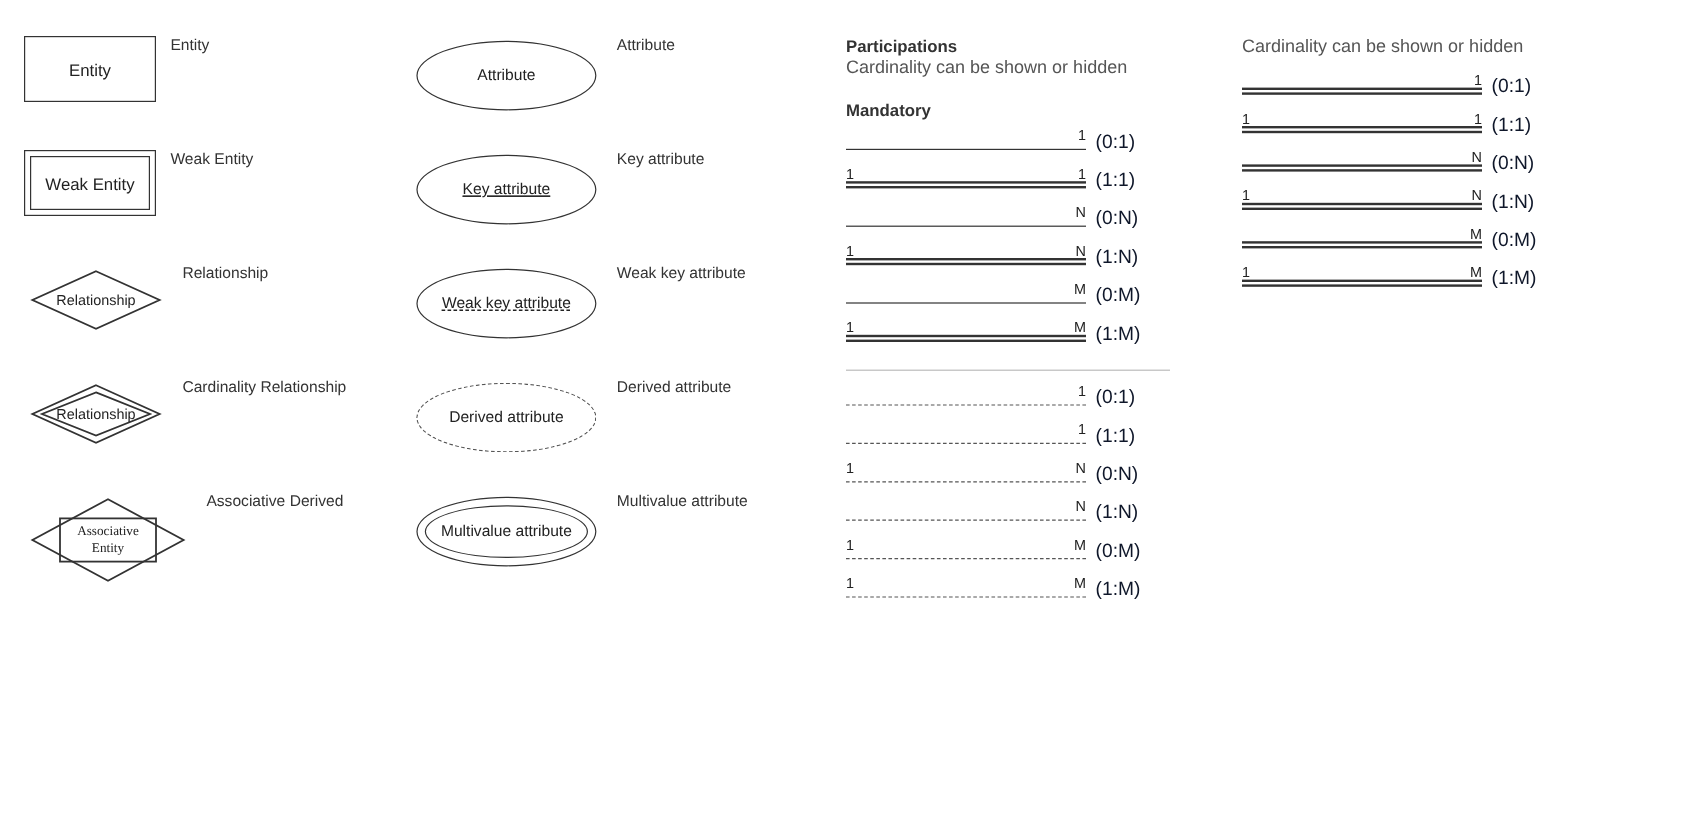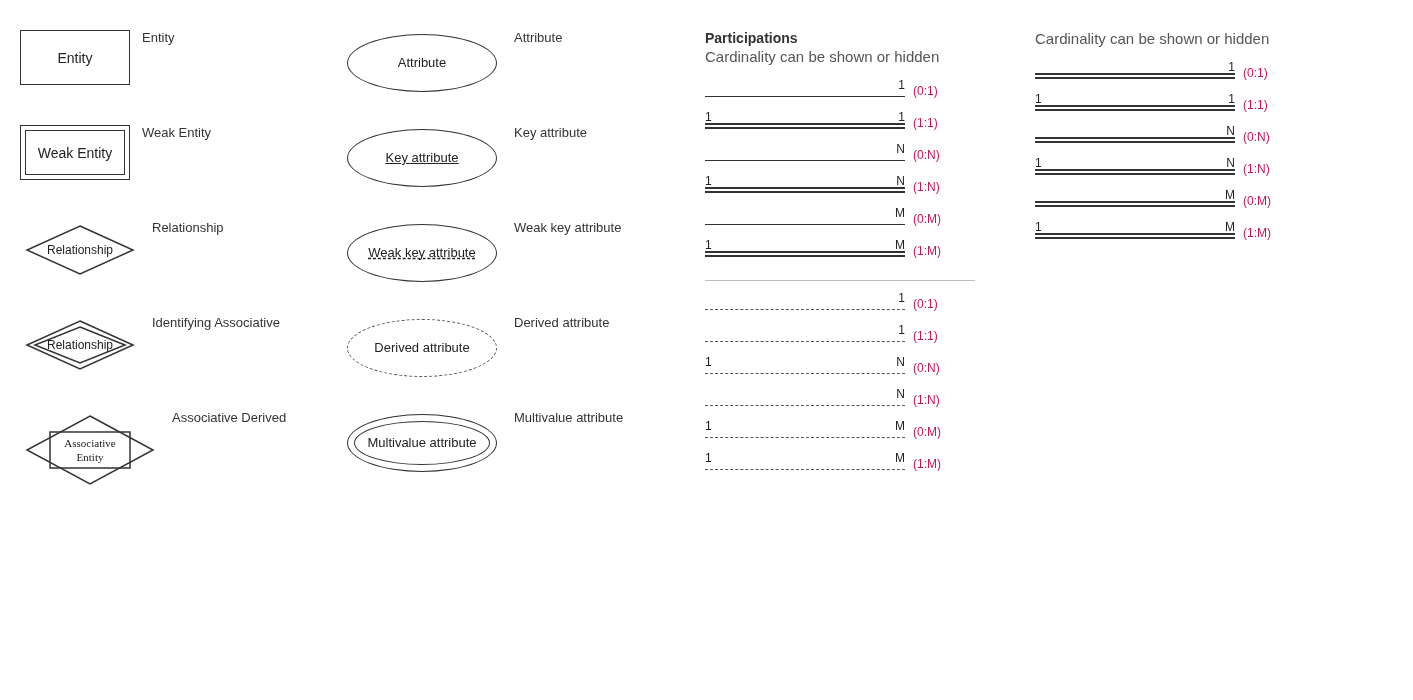--- a/index.html
+++ b/index.html
@@ -248,22 +248,22 @@
     .p-line-dashed {
       position: absolute;
       left: 0; right: 0;
       bottom: 5px;
       height: 1.5px;
       border-top: 1.5px dashed #555;
       background: none;
     }
 
     .p-cardinality {
-      font-size: 12px;
-      color: #be185d;
+      font-size: 16px;
+      color: #0f172a;
       min-width: 40px;
     }
 
     .separator-line {
       width: 90%;
       height: 1px;
       background: #bbb;
       margin: 8px 0 12px 0;
     }
 
@@ -329,21 +329,21 @@
       <div class="shape-row">
         <div class="diamond-wrap">
           <div class="diamond">
             <svg viewBox="0 0 110 52" xmlns="http://www.w3.org/2000/svg">
               <polygon points="55,2 108,26 55,50 2,26" fill="none" stroke="#333" stroke-width="1.5"></polygon>
               <polygon points="55,8 100,26 55,44 10,26" fill="none" stroke="#333" stroke-width="1.5"></polygon>
             </svg>
             <span class="diamond-text">Relationship</span>
           </div>
         </div>
-        <span class="shape-label">Identifying Associative</span>
+        <span class="shape-label">Cardinality Relationship</span>
       </div>
 
       <div class="shape-row">
         <div class="diamond-wrap" style="width:140px; height:80px;">
           <div class="diamond" style="width:130px; height:72px;">
             <svg viewBox="0 0 130 72" xmlns="http://www.w3.org/2000/svg">
               <polygon points="65,2 128,36 65,70 2,36" fill="none" stroke="#333" stroke-width="1.5"></polygon>
               <rect x="25" y="18" width="80" height="36" fill="none" stroke="#333" stroke-width="1.5"></rect>
             </svg>
             <span class="diamond-text" style="font-size:11px; line-height:1.3;font-family:Liberation Serif, serif;">Associative<br>Entity</span>
@@ -404,20 +404,21 @@
 
     </div>
   </div>
 
   <div class="right-panel">
 
     <div class="participation-section">
       <span class="section-title">Participations</span>
       <span class="section-subtitle">Cardinality can be shown or hidden</span>
 
+      <span class="participation-group-label">Mandatory</span>
 
       <div class="participation-row">
         <div class="p-line-area">
           <span class="p-number-right">1</span>
           <div class="p-line"></div>
         </div>
         <span class="p-cardinality">(0:1)</span>
       </div>
 
       <div class="participation-row">

